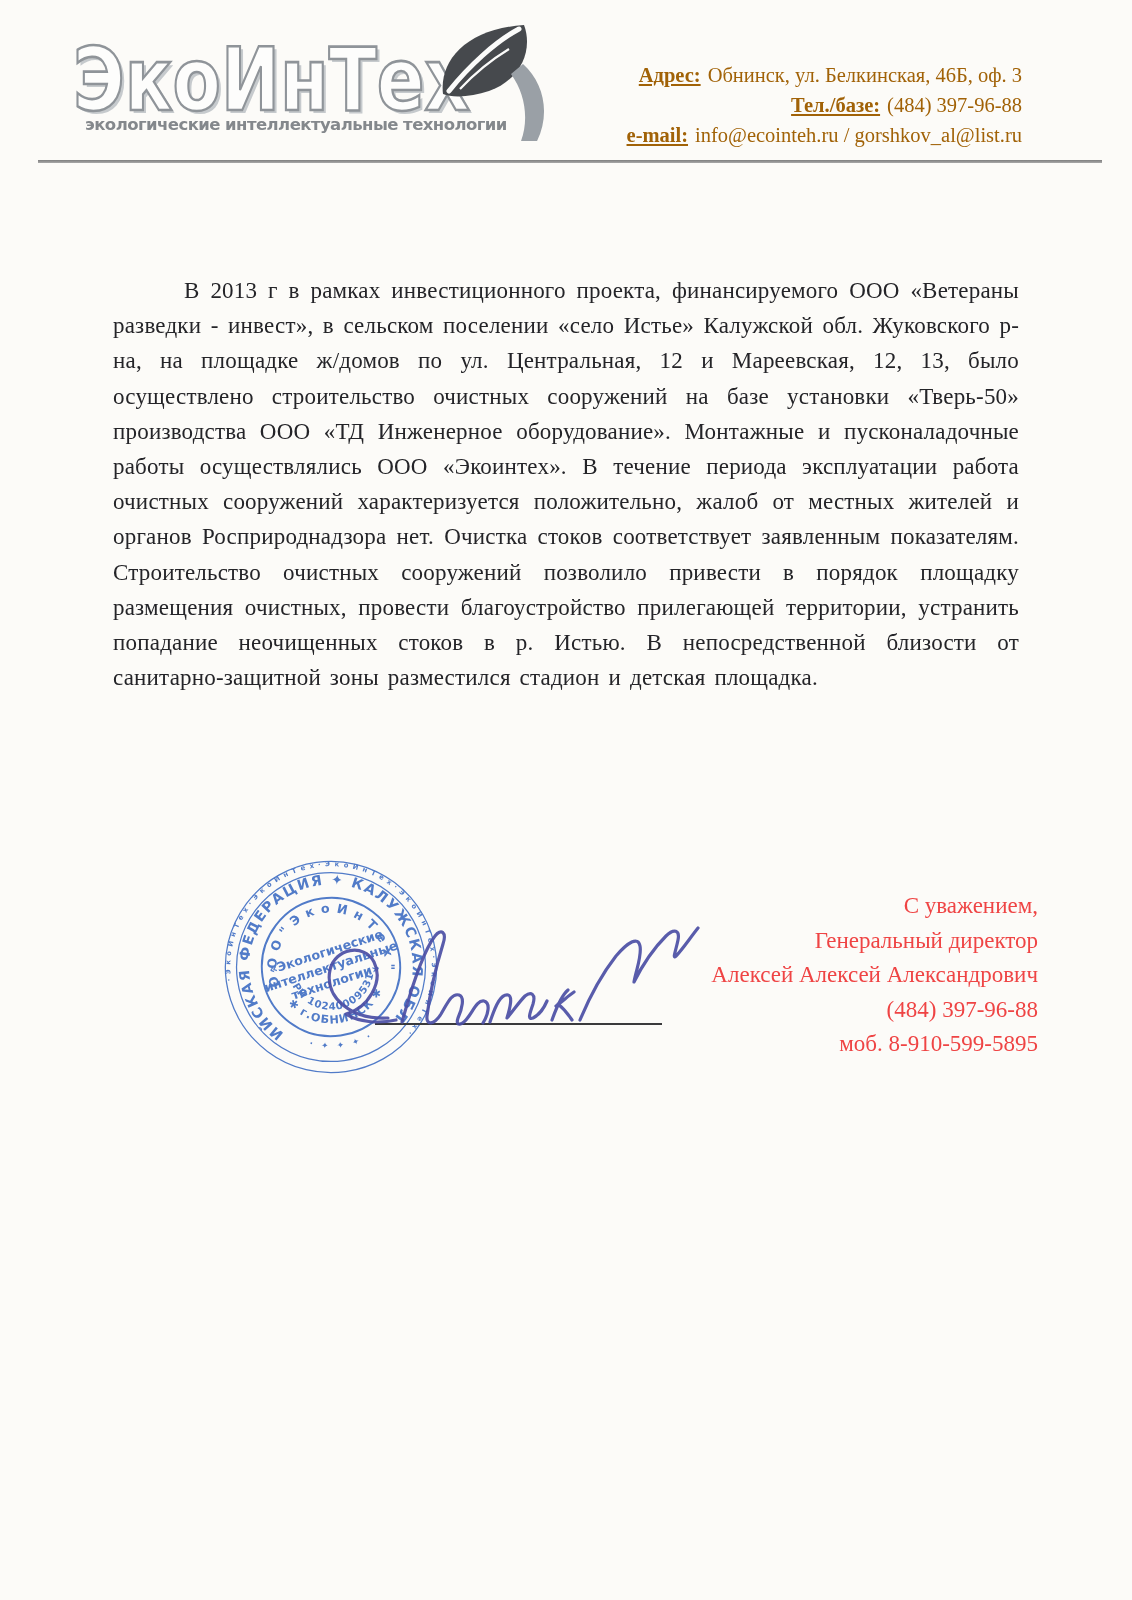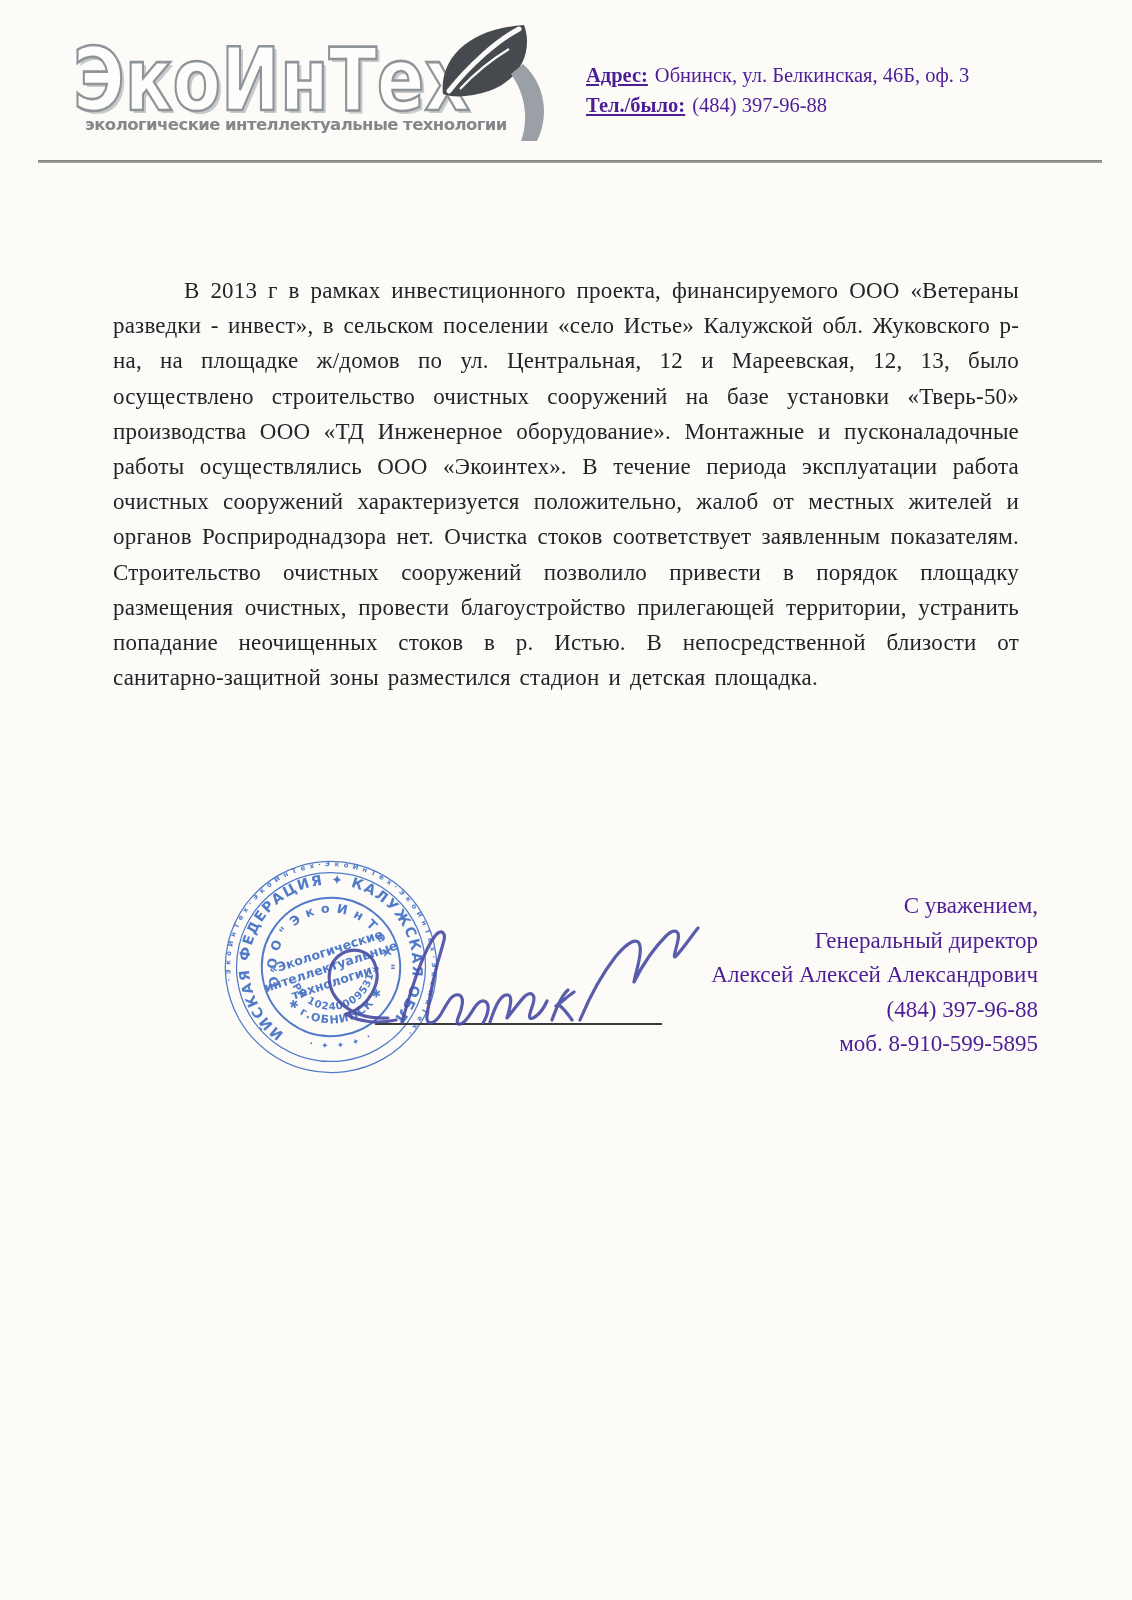--- a/index.html
+++ b/index.html
@@ -5,21 +5,21 @@
   html,body{margin:0;padding:0;background:#e9e9e7;}
   .page{
     position:relative;width:1132px;height:1600px;margin:0 auto;
     background:#fcfbf8;overflow:hidden;
     font-family:"Liberation Serif",serif;color:#26262a;
   }
   
   .logo-svg{position:absolute;left:55px;top:16px;width:520px;height:125px;}
   .contacts{
     position:absolute;left:586px;top:60px;width:436px;
-    text-align:left;font-size:20.5px;line-height:30px;color:#4c1d95;
+    text-align:right;font-size:20.5px;line-height:30px;color:#a16207;
   }
   .contact-line .lbl{font-weight:bold;text-decoration:underline;margin-right:7px;}
   .divider{
     position:absolute;left:38px;top:160px;width:1064px;height:3px;
     background:linear-gradient(180deg,#7e7e7e,#a9a9a9);
   }
   
   .letter-body{
     position:absolute;left:113px;top:250px;width:906px;
     font-size:23px;line-height:35.2px;text-align:justify;
@@ -33,21 +33,21 @@
   .stamp text{font-family:"DejaVu Sans",sans-serif;font-weight:bold;}
   
   .sig-underline{
     position:absolute;left:375px;top:1023px;width:287px;height:2px;
     background:#3a3a3c;z-index:2;
   }
   .signature-svg{position:absolute;left:300px;top:898px;width:400px;height:150px;z-index:3;}
   
   .signoff{
     position:absolute;right:94px;top:889px;z-index:2;
-    text-align:right;font-size:23px;line-height:34.6px;color:#4c1d95;
+    text-align:right;font-size:23px;line-height:34.6px;color:#ef4444;
   }
 </style>
 </head>
 <body>
 
 <div class="page">
 
   <svg class="logo-svg" viewBox="0 0 520 125" font-family="DejaVu Sans, sans-serif">
     <text x="21" y="97" font-size="88" font-weight="bold" textLength="397" lengthAdjust="spacingAndGlyphs" fill="#c6cacd">ЭкоИнТех</text>
     <text x="18" y="94" font-size="88" font-weight="bold" textLength="397" lengthAdjust="spacingAndGlyphs" fill="#fdfdfc" stroke="#8f9499" stroke-width="2.6">ЭкоИнТех</text>
@@ -58,21 +58,24 @@
     </g>
     <path d="M 468,48 C 490,68 496,100 480,129 C 475,136 467,138 462,134 C 475,110 472,80 456,58 Z" fill="#9aa0a6"></path>
     <text x="30" y="114" font-size="16.5" font-weight="bold" letter-spacing="0.6" fill="#84888c" textLength="423">экологические интеллектуальные технологии</text>
   </svg>
 
   <div class="contacts">
     <div class="contact-line">
       <span class="lbl">Адрес:</span><span>Обнинск, ул. Белкинская, 46Б, оф. 3</span>
     </div>
     <div class="contact-line">
-      <span class="lbl">Тел./было:</span><span>(484) 397-96-88</span>
+      <span class="lbl">Тел./базе:</span><span>(484) 397-96-88</span>
+    </div>
+    <div class="contact-line">
+      <span class="lbl">e-mail:</span><span>info@ecointeh.ru / gorshkov_al@list.ru</span>
     </div>
   </div>
 
   <div class="divider"></div>
 
   <p class="letter-body">В 2013 г в рамках инвестиционного проекта, финансируемого ООО «Ветераны разведки - инвест», в сельском поселении «село Истье» Калужской обл. Жуковского р-на, на площадке ж/домов по ул. Центральная, 12 и Мареевская, 12, 13, было осуществлено строительство очистных сооружений на базе установки «Тверь-50» производства ООО «ТД Инженерное оборудование». Монтажные и пусконаладочные работы осуществлялись ООО «Экоинтех». В течение периода эксплуатации работа очистных сооружений характеризуется положительно, жалоб от местных жителей и органов Росприроднадзора нет. Очистка стоков соответствует заявленным показателям. Строительство очистных сооружений позволило привести в порядок площадку размещения очистных, провести благоустройство прилегающей территории, устранить попадание неочищенных стоков в р. Истью. В непосредственной близости от санитарно-защитной зоны разместился стадион и детская площадка.</p>
 
   <svg class="stamp" viewBox="0 0 230 230">
     <defs>
       <path id="ringOuterMicro" d="M 11.5,115 A 103.5,103.5 0 1 1 218.5,115 A 103.5,103.5 0 1 1 11.5,115"></path>

